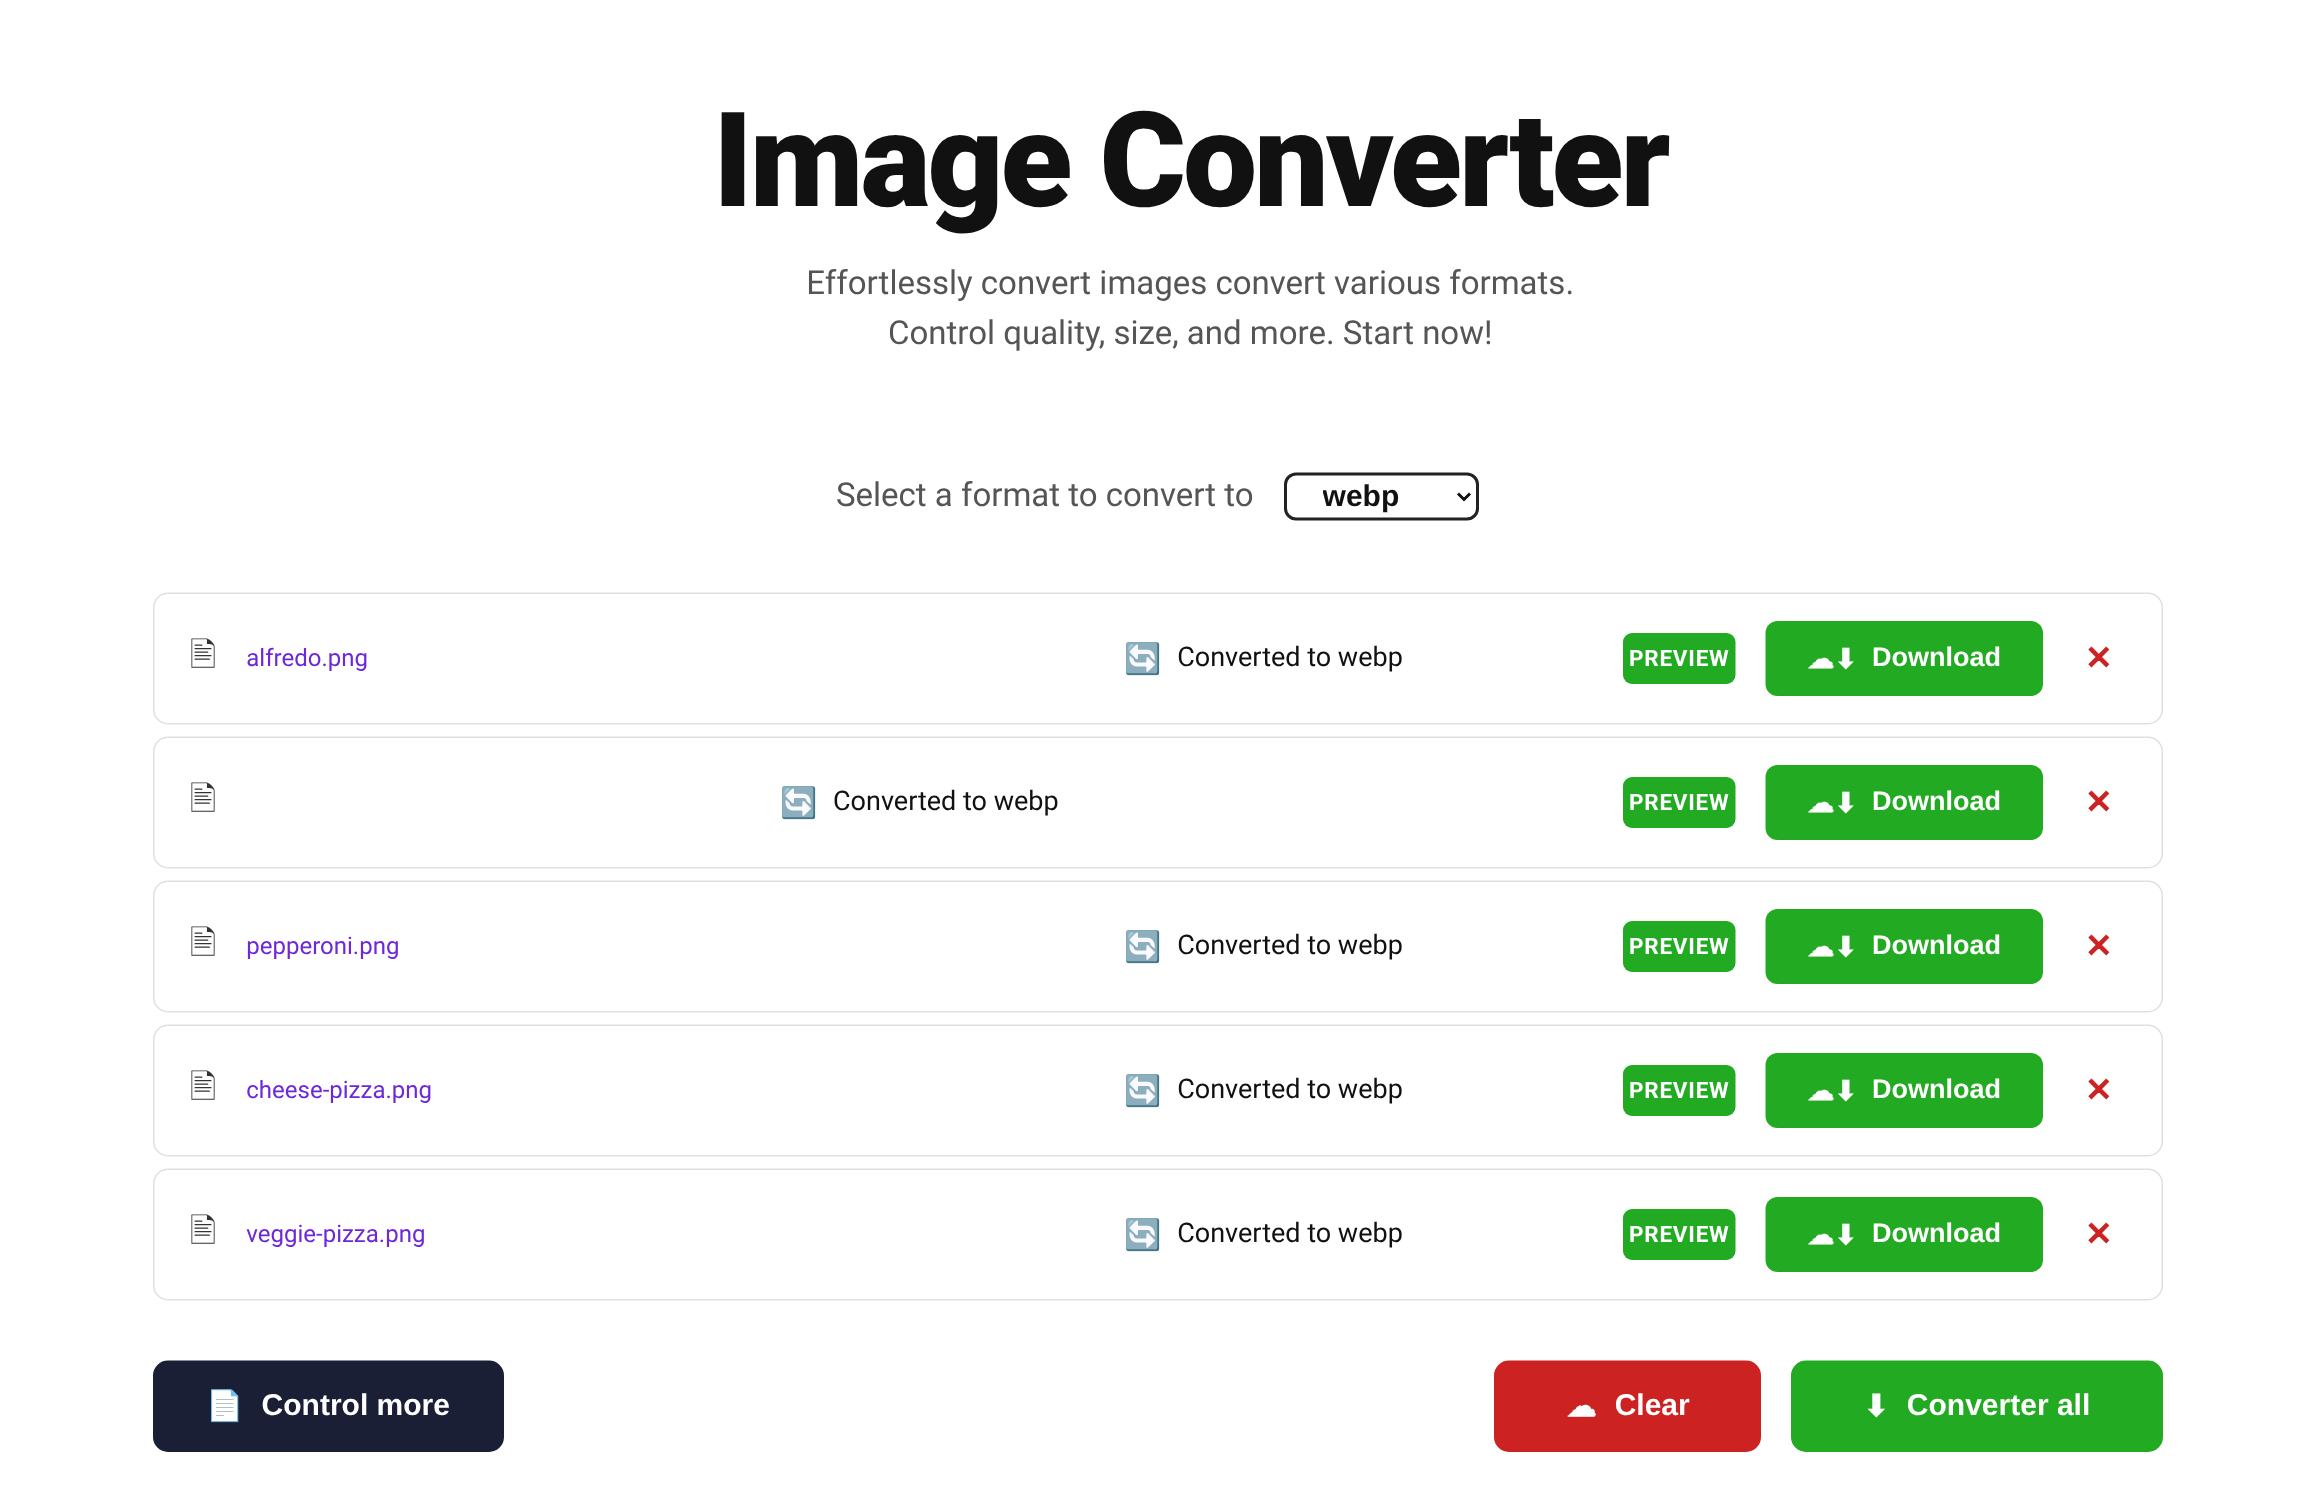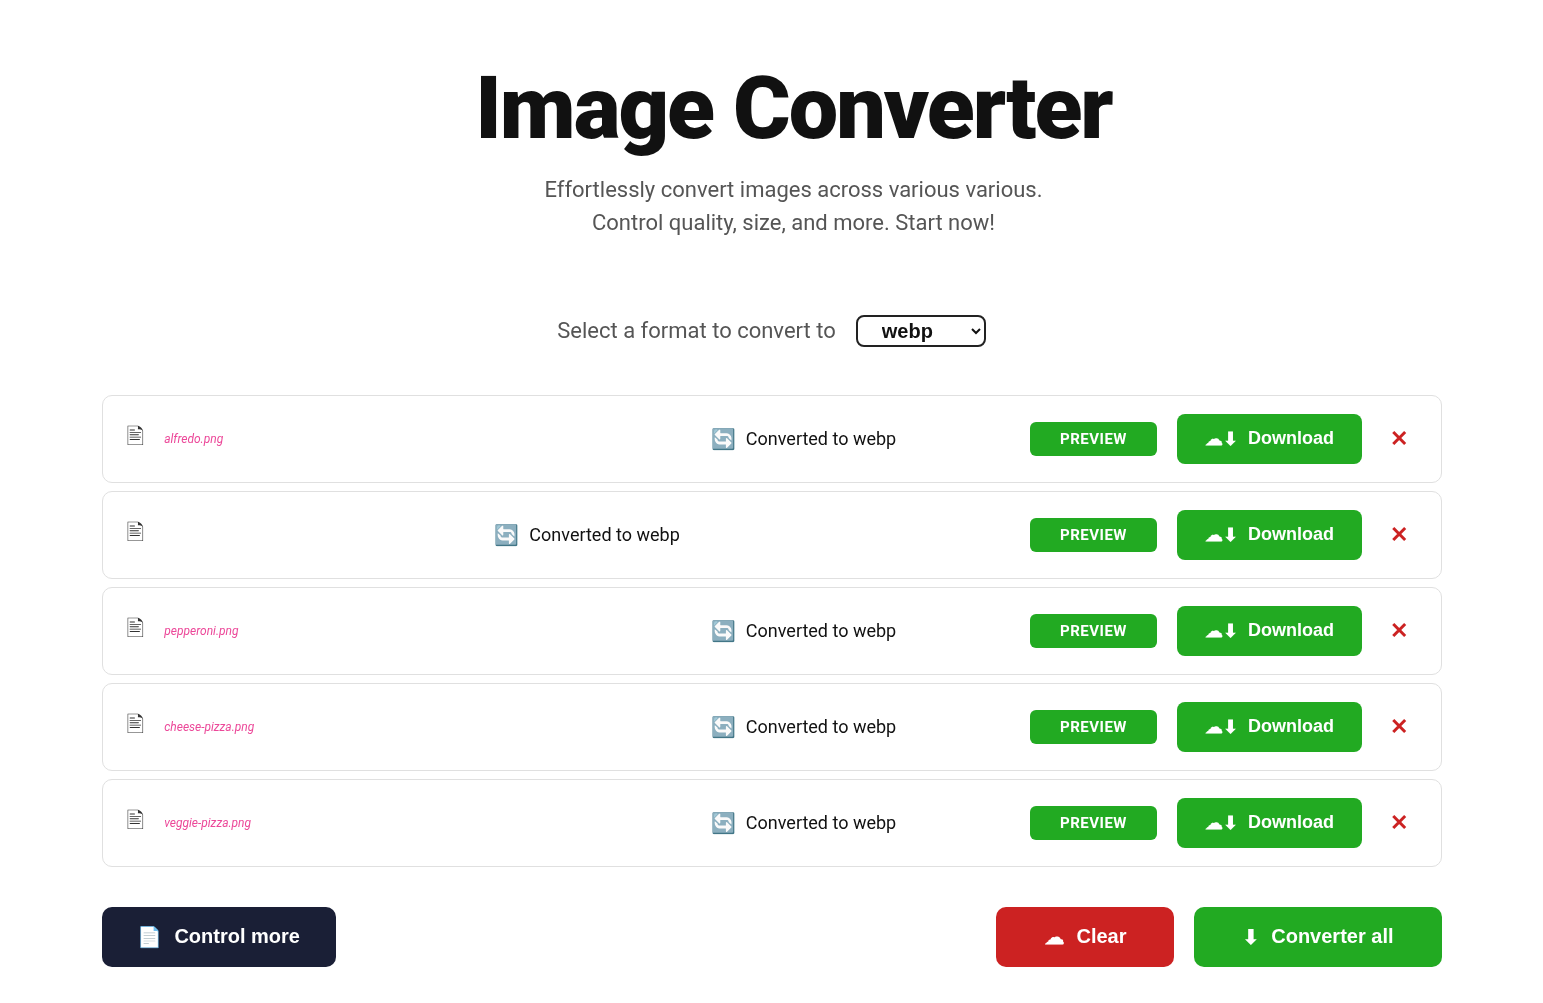--- a/index.html
+++ b/index.html
@@ -84,25 +84,24 @@
       gap: 20px;
     }
 
     .file-icon {
       font-size: 22px;
       color: #333;
       flex-shrink: 0;
     }
 
     .file-name {
-      font-size: 12px;
-      color: #ec4899;
+      font-size: 16px;
+      color: #6d28d9;
       flex: 1;
       min-width: 0;
-      font-style: italic;
     }
 
     .converted-status {
       display: flex;
       align-items: center;
       gap: 10px;
       font-size: 18px;
       color: #111111;
       flex: 1;
       justify-content: center;
@@ -110,21 +109,21 @@
 
     .convert-icon {
       font-size: 20px;
     }
 
     .preview-badge {
       background: #22aa22;
       color: #ffffff;
       font-size: 15px;
       font-weight: 700;
-      padding: 8px 30px;
+      padding: 8px 4px;
       border-radius: 6px;
       cursor: pointer;
       letter-spacing: 0.5px;
       flex-shrink: 0;
     }
 
     .download-btn {
       background: #22aa22;
       color: #ffffff;
       border: none;
@@ -208,21 +207,21 @@
       align-items: center;
       gap: 12px;
     }
   </style>
 </head>
 <body>
 
 <div class="header">
   <h1 class="main-title">Image Converter</h1>
   <p class="subtitle">
-    <span>Effortlessly convert images across various various.</span><br>
+    <span>Effortlessly convert images convert various formats.</span><br>
     <span>Control quality, size, and more. Start now!</span>
   </p>
 </div>
 
 <div class="format-selector">
   <span class="format-label">Select a format to convert to</span>
   <select class="format-select">
     <option value="webp">webp</option>
     <option value="png">png</option>
     <option value="jpg">jpg</option>

